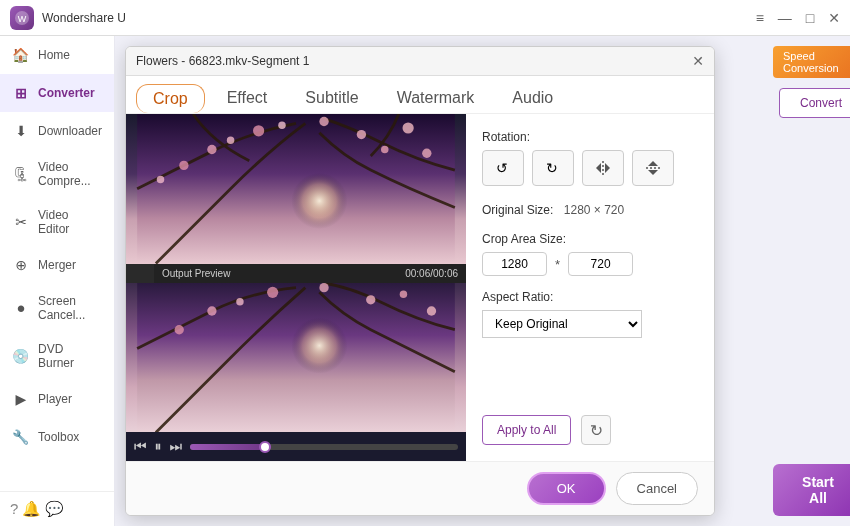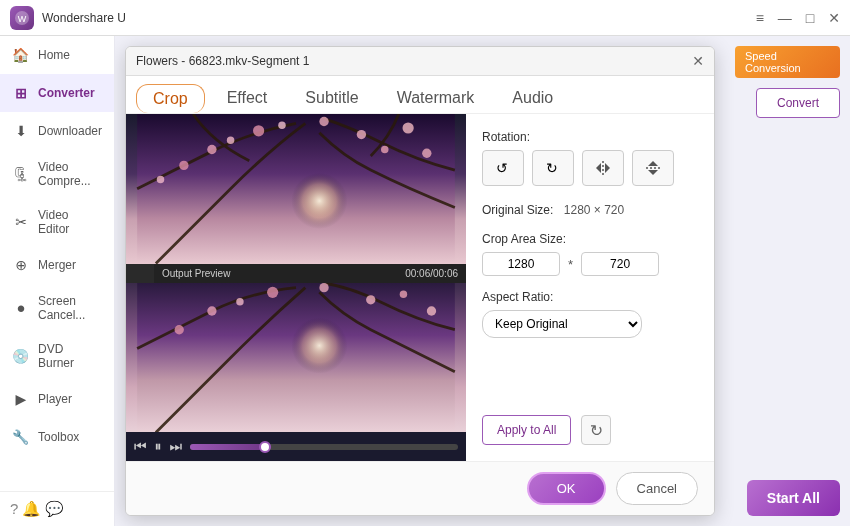--- a/index.html
+++ b/index.html
@@ -114,20 +114,21 @@
       display: flex;
       flex-direction: column;
       overflow: hidden;
     }
 
     
     .dialog-and-right {
       display: flex;
       flex: 1;
       overflow: hidden;
+      gap: 38px;
     }
 
     
     .dialog {
       background: #fff;
       border: 1px solid #ccc;
       border-radius: 6px;
       box-shadow: 0 4px 20px rgba(0,0,0,0.2);
       display: flex;
       flex-direction: column;
@@ -292,21 +293,21 @@
     .info-row {
       font-size: 12px;
       color: #555;
     }
     .crop-inputs {
       display: flex;
       align-items: center;
       gap: 8px;
     }
     .crop-input {
-      width: 78px;
+      width: 65px;
       padding: 4px 8px;
       border: 1px solid #ccc;
       border-radius: 4px;
       font-size: 12px;
       text-align: center;
     }
     .multiply-sign {
       font-size: 13px;
       color: #555;
     }
@@ -316,21 +317,21 @@
       color: #fff;
       border: none;
       border-radius: 4px;
       font-size: 11px;
       cursor: pointer;
     }
     .aspect-select {
       width: 160px;
       padding: 5px 8px;
       border: 1px solid #ccc;
-      border-radius: 12px;
+      border-radius: 0;
       font-size: 12px;
       background: #fff;
     }
     .bottom-buttons {
       display: flex;
       gap: 10px;
       margin-top: auto;
     }
     .apply-all-btn {
       padding: 6px 14px;

